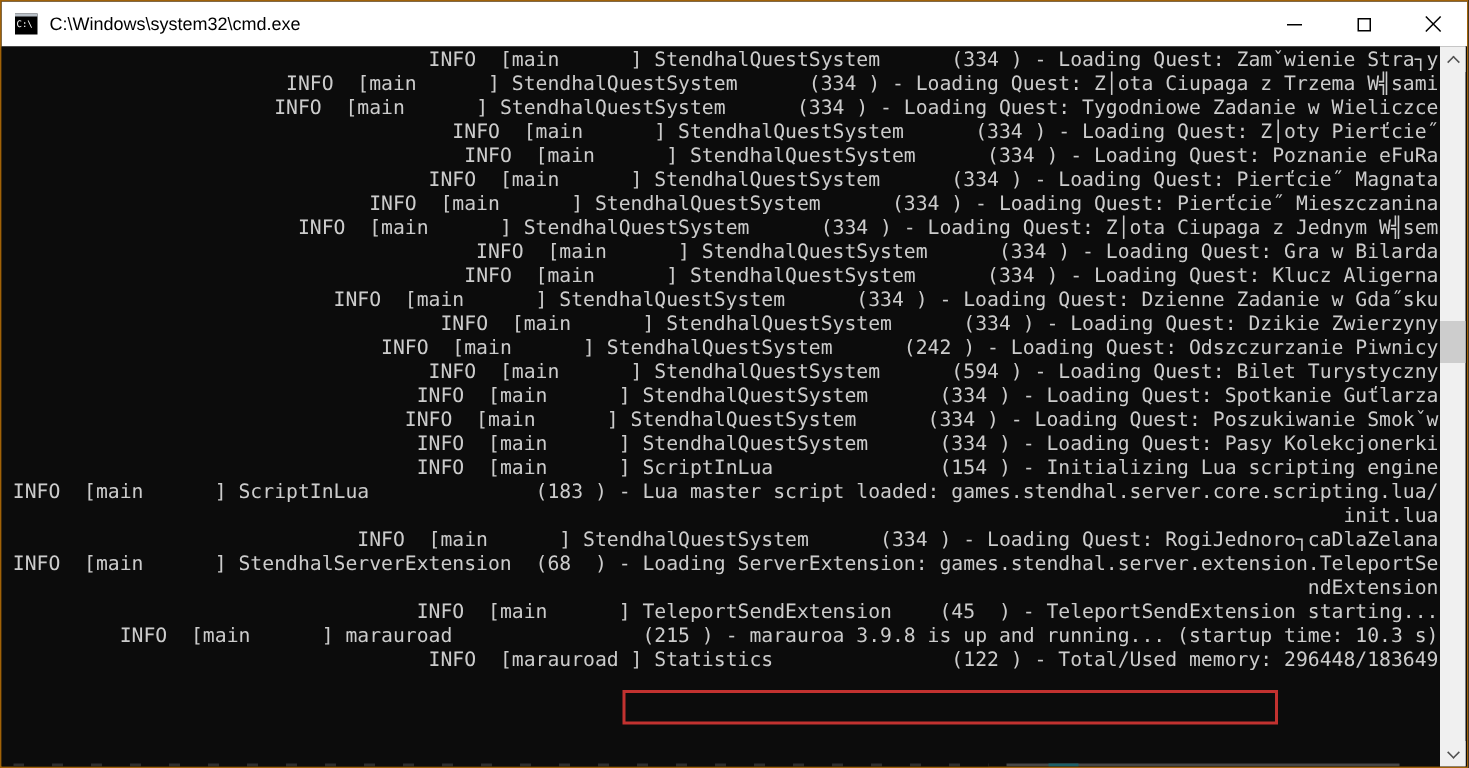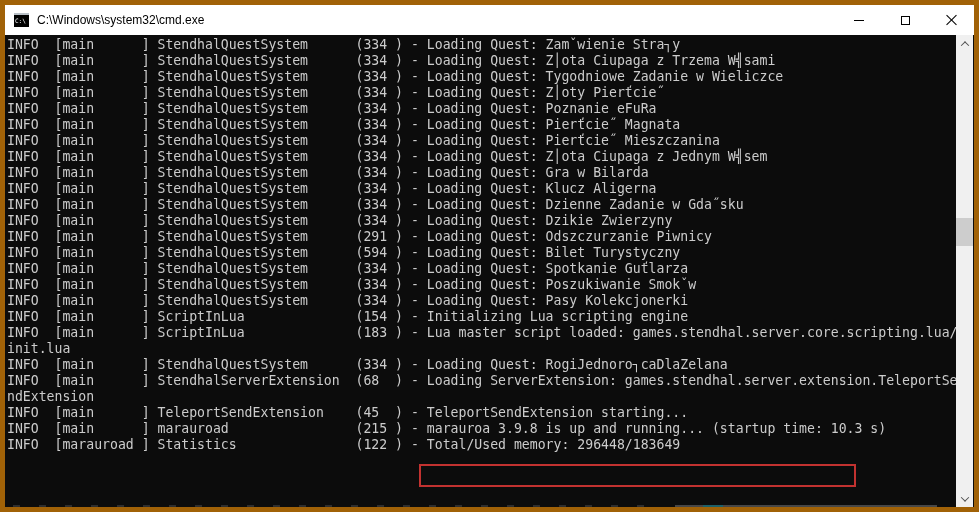--- a/index.html
+++ b/index.html
@@ -1,18 +1,18 @@
 <!DOCTYPE html>
 <html style="--console-bg: #0c0c0c; --console-fg: #cccccc; --accent: #c23230;"><head>
 <meta charset="utf-8">
 <style>
   html,body{margin:0;padding:0;background:#444;}
   .window{
     position:relative;width:979px;height:512px;
-    box-sizing:border-box;border:5px solid #a16207;background:#0c0c0c;
+    box-sizing:border-box;border:1px solid #a16207;background:#0c0c0c;
     overflow:hidden;font-family:"Liberation Sans",sans-serif;
   }
   
   .titlebar{
     position:absolute;top:0;left:0;right:0;height:30px;background:#ffffff;
     display:flex;align-items:center;
   }
   .app-icon{
     width:15px;height:14px;margin-left:9px;background:#000;
     border-top:2px solid #b9c0c7;box-sizing:border-box;
@@ -29,21 +29,21 @@
   .min-glyph{width:10px;height:1px;background:#000;}
   .max-glyph{width:9px;height:9px;border:1px solid #000;box-sizing:border-box;background:transparent;}
   .x-glyph{position:relative;width:12px;height:12px;}
   .x-glyph::before,.x-glyph::after{
     content:"";position:absolute;left:5.5px;top:-1px;width:1px;height:14px;background:#000;
   }
   .x-glyph::before{transform:rotate(45deg);}
   .x-glyph::after{transform:rotate(-45deg);}
   
   .console{
-    position:absolute;top:30px;left:0;right:0;bottom:0;background:var(--console-bg,#0c0c0c);
+    position:absolute;top:30px;left:0;right:0;bottom:0;background:var(--console-bg,#0c0c0c);text-align:right;
   }
   .log-lines{
     position:absolute;top:2px;left:2px;right:19px;
     font-family:"DejaVu Sans Mono","Liberation Mono",monospace;
     font-size:13.16px;line-height:16px;color:var(--console-fg,#cccccc);
   }
   .log-line{white-space:pre;height:16px;overflow:visible;}
   
   .highlight-box{
     position:absolute;left:414px;top:429px;width:437px;height:23px;
@@ -103,21 +103,21 @@
         <div class="log-line">INFO  [main      ] StendhalQuestSystem      (334 ) - Loading Quest: Tygodniowe Zadanie w Wieliczce</div>
         <div class="log-line">INFO  [main      ] StendhalQuestSystem      (334 ) - Loading Quest: Z│oty Pierťcie˝</div>
         <div class="log-line">INFO  [main      ] StendhalQuestSystem      (334 ) - Loading Quest: Poznanie eFuRa</div>
         <div class="log-line">INFO  [main      ] StendhalQuestSystem      (334 ) - Loading Quest: Pierťcie˝ Magnata</div>
         <div class="log-line">INFO  [main      ] StendhalQuestSystem      (334 ) - Loading Quest: Pierťcie˝ Mieszczanina</div>
         <div class="log-line">INFO  [main      ] StendhalQuestSystem      (334 ) - Loading Quest: Z│ota Ciupaga z Jednym W╣sem</div>
         <div class="log-line">INFO  [main      ] StendhalQuestSystem      (334 ) - Loading Quest: Gra w Bilarda</div>
         <div class="log-line">INFO  [main      ] StendhalQuestSystem      (334 ) - Loading Quest: Klucz Aligerna</div>
         <div class="log-line">INFO  [main      ] StendhalQuestSystem      (334 ) - Loading Quest: Dzienne Zadanie w Gda˝sku</div>
         <div class="log-line">INFO  [main      ] StendhalQuestSystem      (334 ) - Loading Quest: Dzikie Zwierzyny</div>
-        <div class="log-line">INFO  [main      ] StendhalQuestSystem      (291 ) - Loading Quest: Odszczurzanie Piwnicy</div>
+        <div class="log-line">INFO  [main      ] StendhalQuestSystem      (242 ) - Loading Quest: Odszczurzanie Piwnicy</div>
         <div class="log-line">INFO  [main      ] StendhalQuestSystem      (594 ) - Loading Quest: Bilet Turystyczny</div>
         <div class="log-line">INFO  [main      ] StendhalQuestSystem      (334 ) - Loading Quest: Spotkanie Guťlarza</div>
         <div class="log-line">INFO  [main      ] StendhalQuestSystem      (334 ) - Loading Quest: Poszukiwanie Smokˇw</div>
         <div class="log-line">INFO  [main      ] StendhalQuestSystem      (334 ) - Loading Quest: Pasy Kolekcjonerki</div>
         <div class="log-line">INFO  [main      ] ScriptInLua              (154 ) - Initializing Lua scripting engine</div>
         <div class="log-line">INFO  [main      ] ScriptInLua              (183 ) - Lua master script loaded: games.stendhal.server.core.scripting.lua/</div>
         <div class="log-line">init.lua</div>
         <div class="log-line">INFO  [main      ] StendhalQuestSystem      (334 ) - Loading Quest: RogiJednoro┐caDlaZelana</div>
         <div class="log-line">INFO  [main      ] StendhalServerExtension  (68  ) - Loading ServerExtension: games.stendhal.server.extension.TeleportSe</div>
         <div class="log-line">ndExtension</div>

